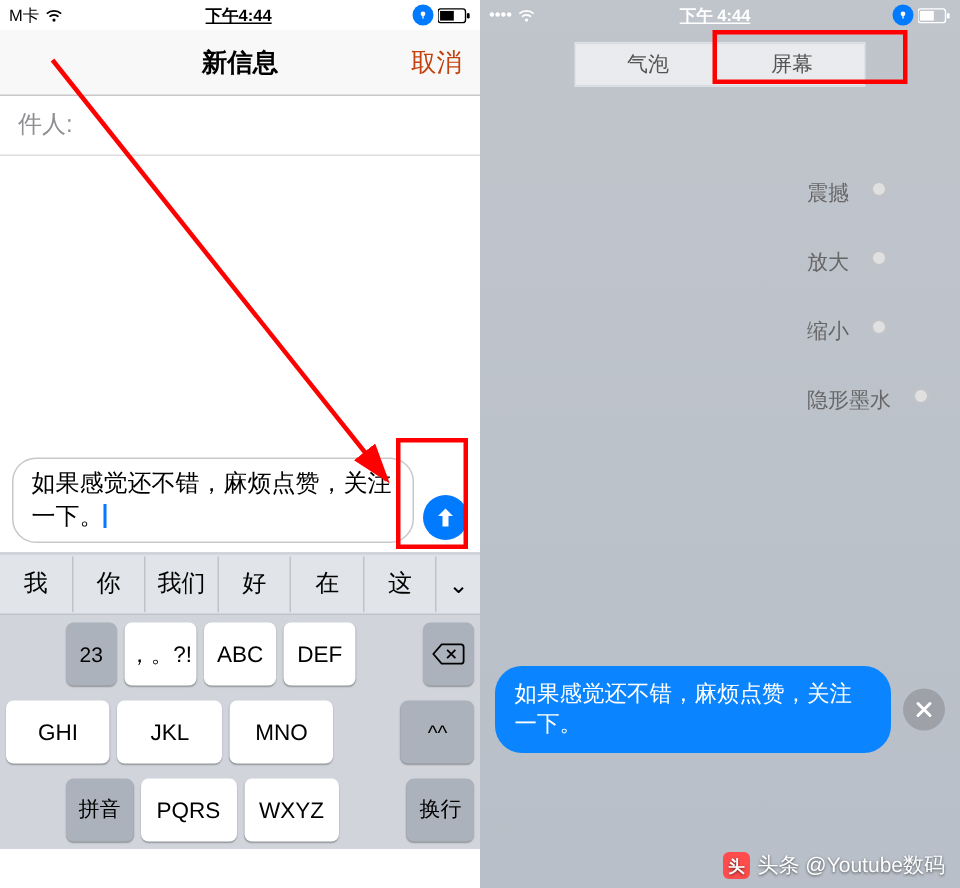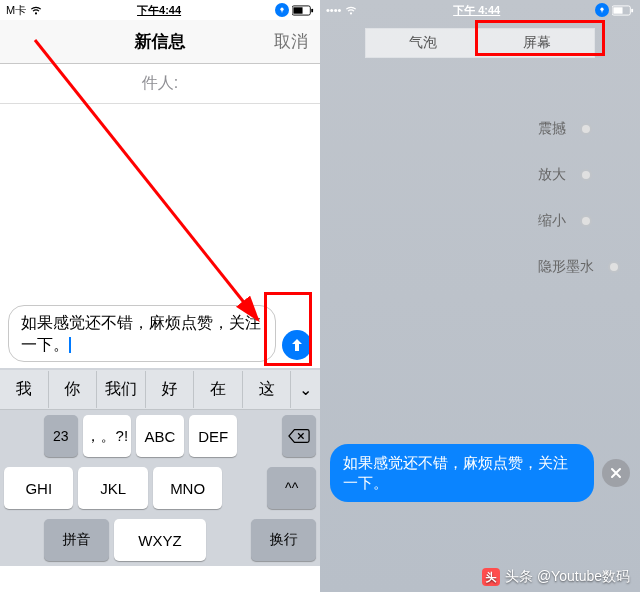--- a/index.html
+++ b/index.html
@@ -14,24 +14,24 @@
     .sb-left, .sb-right { display: flex; align-items: center; gap: 3px; }
     .sb-center { font-weight: 600; text-decoration: underline; }
     .signal { display: inline-block; }
     .wifi-icon, .battery-icon { display: inline-flex; align-items: center; }
     .mic-dot { width: 14px; height: 14px; border-radius: 50%; background: #007aff; display: inline-flex; align-items: center; justify-content: center; }
     .mic-dot svg { width: 8px; height: 8px; }
     
     
     .nav-bar { height: 44px; display: flex; align-items: center; justify-content: center; border-bottom: 0.5px solid #c8c8c8; position: relative; background: #f8f8f8; }
     .nav-title { font-size: 17px; font-weight: 600; }
-    .nav-cancel { position: absolute; right: 12px; font-size: 17px; color: #737373; }
-    
-    
-    .recipient { height: 40px; border-bottom: 0.5px solid #ddd; display: flex; align-items: center; padding: 0 12px; font-size: 16px; color: #8e8e93; background: #fff; justify-content: center; }
+    .nav-cancel { position: absolute; right: 12px; font-size: 17px; color: #c2410c; }
+    
+    
+    .recipient { height: 40px; border-bottom: 0.5px solid #ddd; display: flex; align-items: center; padding: 0 12px; font-size: 16px; color: #8e8e93; background: #fff; }
     
     
     .msg-fill { background: #fff; }
     .msg-input-row { display: flex; align-items: flex-end; padding: 6px 8px; gap: 6px; background: #fff; }
     .msg-input { flex: 1; border: 0.5px solid #c8c8c8; border-radius: 16px; padding: 6px 12px; font-size: 16px; line-height: 1.35; background: #fff; }
     .cursor { display: inline-block; width: 1.5px; height: 16px; background: #007aff; vertical-align: middle; }
     .send-btn { width: 30px; height: 30px; border-radius: 50%; background: #007aff; display: flex; align-items: center; justify-content: center; margin-bottom: 2px; }
     .send-btn svg { width: 16px; height: 16px; }
     
     
@@ -41,26 +41,26 @@
     .suggest-row span:last-child { border-right: none; flex: 0.6; }
     .chev-down { flex: 0.5; }
     .kb-row { display: flex; gap: 5px; padding: 5px 4px; }
     .key { flex: 1; height: 42px; background: #fff; border-radius: 5px; box-shadow: 0 1px 1px rgba(0,0,0,0.3); display: flex; align-items: center; justify-content: center; font-size: 15px; }
     .key-dark { background: #acb2bb; }
     .key-label { font-size: 12px; }
     .key-side { flex: 0.7; font-size: 14px; margin-left: 40px; }
     .bksp svg { width: 22px; height: 22px; }
     
     
-    .effect-tabs { display: flex; gap: 0; margin: 8px auto 0; width: 230px; border: 1px solid rgba(255,255,255,0.5); border-radius: 0; overflow: hidden; }
+    .effect-tabs { display: flex; gap: 0; margin: 8px auto 0; width: 194px; border: 1px solid rgba(255,255,255,0.5); border-radius: 0; overflow: hidden; }
     .effect-tab { flex: 1; text-align: center; padding: 5px 0; font-size: 14px; color: #555; background: rgba(255,255,255,0.65); }
     
     
     .effect-list { position: absolute; right: 20px; top: 120px; display: flex; flex-direction: column; gap: 28px; }
-    .effect-item { display: flex; align-items: center; gap: 14px; font-size: 14px; color: #666; }
+    .effect-item { display: flex; gap: 14px; font-size: 14px; color: #666; }
     .effect-dot { width: 12px; height: 12px; border-radius: 50%; background: #e0e0e0; border: 2px solid #c0c4c9; }
     
     
     .bubble-row { position: absolute; bottom: 90px; left: 10px; right: 10px; display: flex; align-items: center; gap: 8px; }
     .bubble { background: #0a84ff; color: #fff; padding: 9px 13px; border-radius: 18px; font-size: 15px; line-height: 1.35; flex: 1; }
     .bubble-close { width: 28px; height: 28px; border-radius: 50%; background: rgba(140,140,145,0.6); display: flex; align-items: center; justify-content: center; flex-shrink: 0; }
     .bubble-close svg { width: 12px; height: 12px; }
     
     
     .red-box { position: absolute; border: 3px solid #ff0000; pointer-events: none; }
@@ -144,20 +144,21 @@
         </div>
     </div>
     <div class="kb-row">
       <div class="key">GHI</div>
       <div class="key">JKL</div>
       <div class="key">MNO</div>
       <div class="key key-dark key-side">^^</div>
     </div>
     <div class="kb-row">
       <div class="key key-dark key-side key-label">拼音</div>
+      <div class="key">PQRS</div>
       <div class="key">WXYZ</div>
       <div class="key key-dark key-side key-label">换行</div>
     </div>
   </div>
 
   <svg class="arrow-svg">
     <defs>
         <marker id="ah" markerWidth="10" markerHeight="10" refX="8" refY="3" orient="auto">
           <path d="M0,0 L0,6 L9,3 z" fill="#ff0000"></path>
         </marker>

